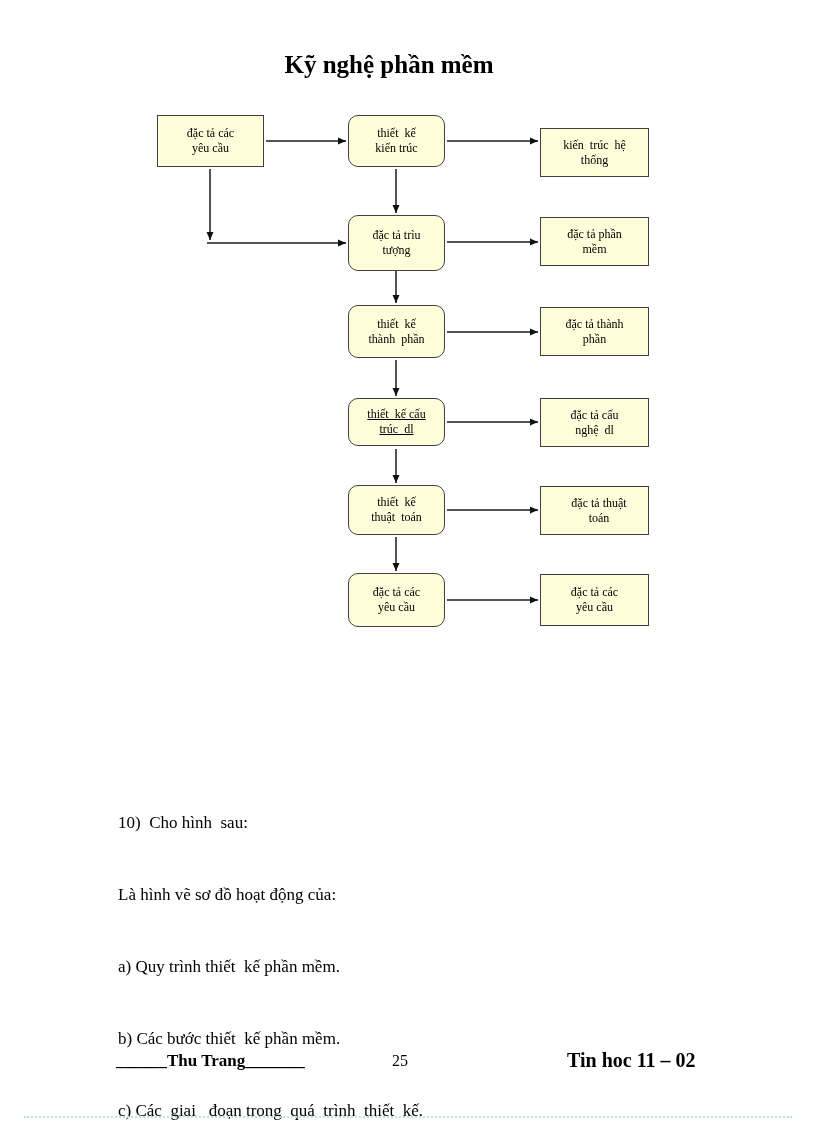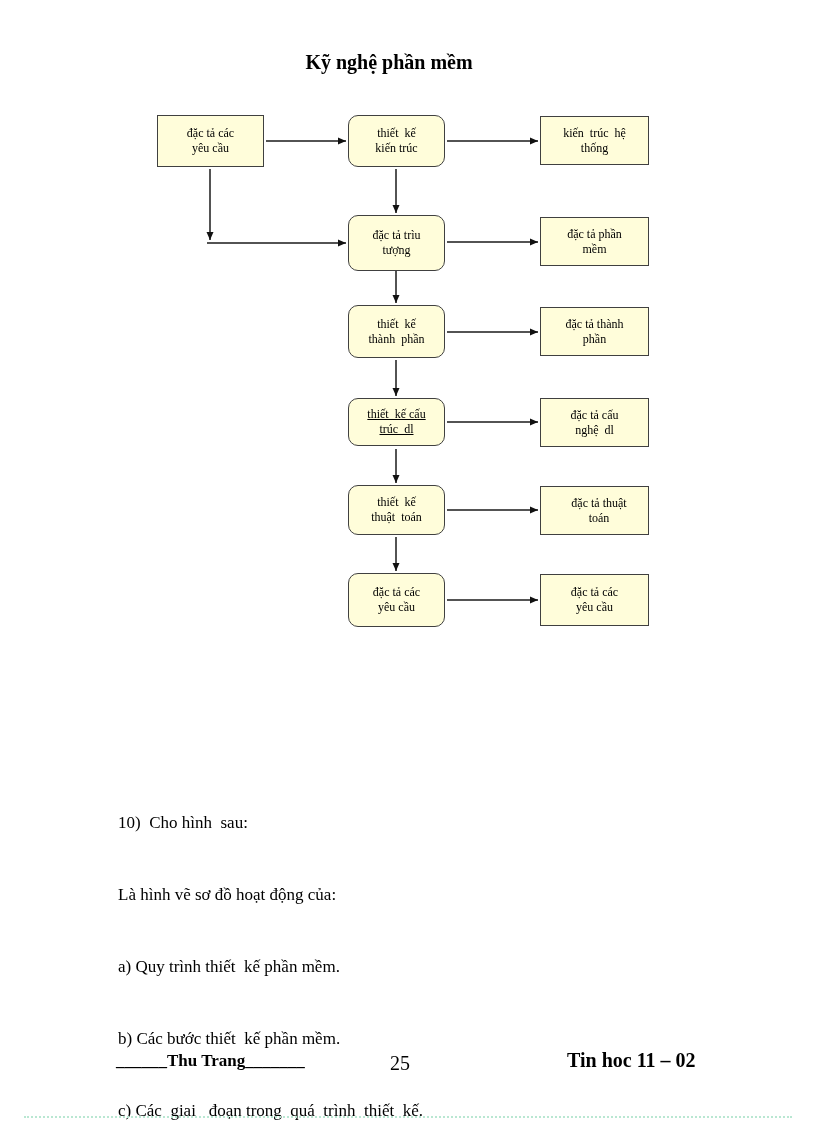--- a/index.html
+++ b/index.html
@@ -9,21 +9,21 @@
     height: 1123px;
     background: #ffffff;
     overflow: hidden;
     font-family: "Liberation Serif", "DejaVu Serif", serif;
     color: #000000;
   }
   .title {
     position: absolute;
     top: 51px; left: 0; width: 778px;
     text-align: center;
-    font-size: 20px;
+    font-size: 25px;
     font-weight: bold;
     margin: 0;
   }
   .arrows { position: absolute; top: 0; left: 0; width: 816px; height: 660px; }
   .box {
     position: absolute;
     box-sizing: border-box;
     border: 1.5px solid #404040;
     background-color: #fffdda;
     background-image: radial-gradient(#ede387 22%, rgba(255,255,255,0) 24%);
@@ -48,21 +48,21 @@
     color: #0f0fe6;
     text-decoration: underline;
     cursor: pointer;
   }
   .footer-left {
     position: absolute; top: 1051px; left: 116px;
     font-size: 17px; font-weight: bold; white-space: pre; text-align: center;
   }
   .footer-center {
     position: absolute; top: 1052px; left: 350px; width: 100px;
-    text-align: center; font-size: 20px;
+    text-align: center; font-size: 16px;
   }
   .footer-right {
     position: absolute; top: 1049px; left: 567px;
     font-size: 20px; font-weight: bold; white-space: pre;
   }
   .bottom-dotted {
     position: absolute; top: 1116px; left: 24px; width: 768px; height: 0;
     border-top: 2px dotted #b9e7d2;
   }
 </style>
@@ -94,21 +94,21 @@
       <line x1="447" y1="510" x2="538" y2="510" marker-end="url(#ah)"></line>
       <line x1="396" y1="537" x2="396" y2="571" marker-end="url(#ah)"></line>
       <line x1="447" y1="600" x2="538" y2="600" marker-end="url(#ah)"></line>
     </g>
   </svg>
 
   <div class="box" style="left:157px; top:115px; width:107px; height:52px;">đặc tả các
 yêu cầu</div>
   <div class="box rounded" style="left:348px; top:115px; width:97px;  height:52px;">thiết  kế
 kiến trúc</div>
-  <div class="box" style="left:540px; top:116px; width:109px; height:49px;">kiến  trúc  hệ
+  <div class="box" style="left:540px; top:128px; width:109px; height:49px;">kiến  trúc  hệ
 thống</div>
 
   <div class="box rounded" style="left:348px; top:215px; width:97px;  height:56px;">đặc tả trìu
 tượng</div>
   <div class="box" style="left:540px; top:217px; width:109px; height:49px;">đặc tả phần
 mềm</div>
 
   <div class="box rounded" style="left:348px; top:305px; width:97px;  height:53px;">thiết  kế
 thành  phần</div>
   <div class="box" style="left:540px; top:307px; width:109px; height:49px;">đặc tả thành

